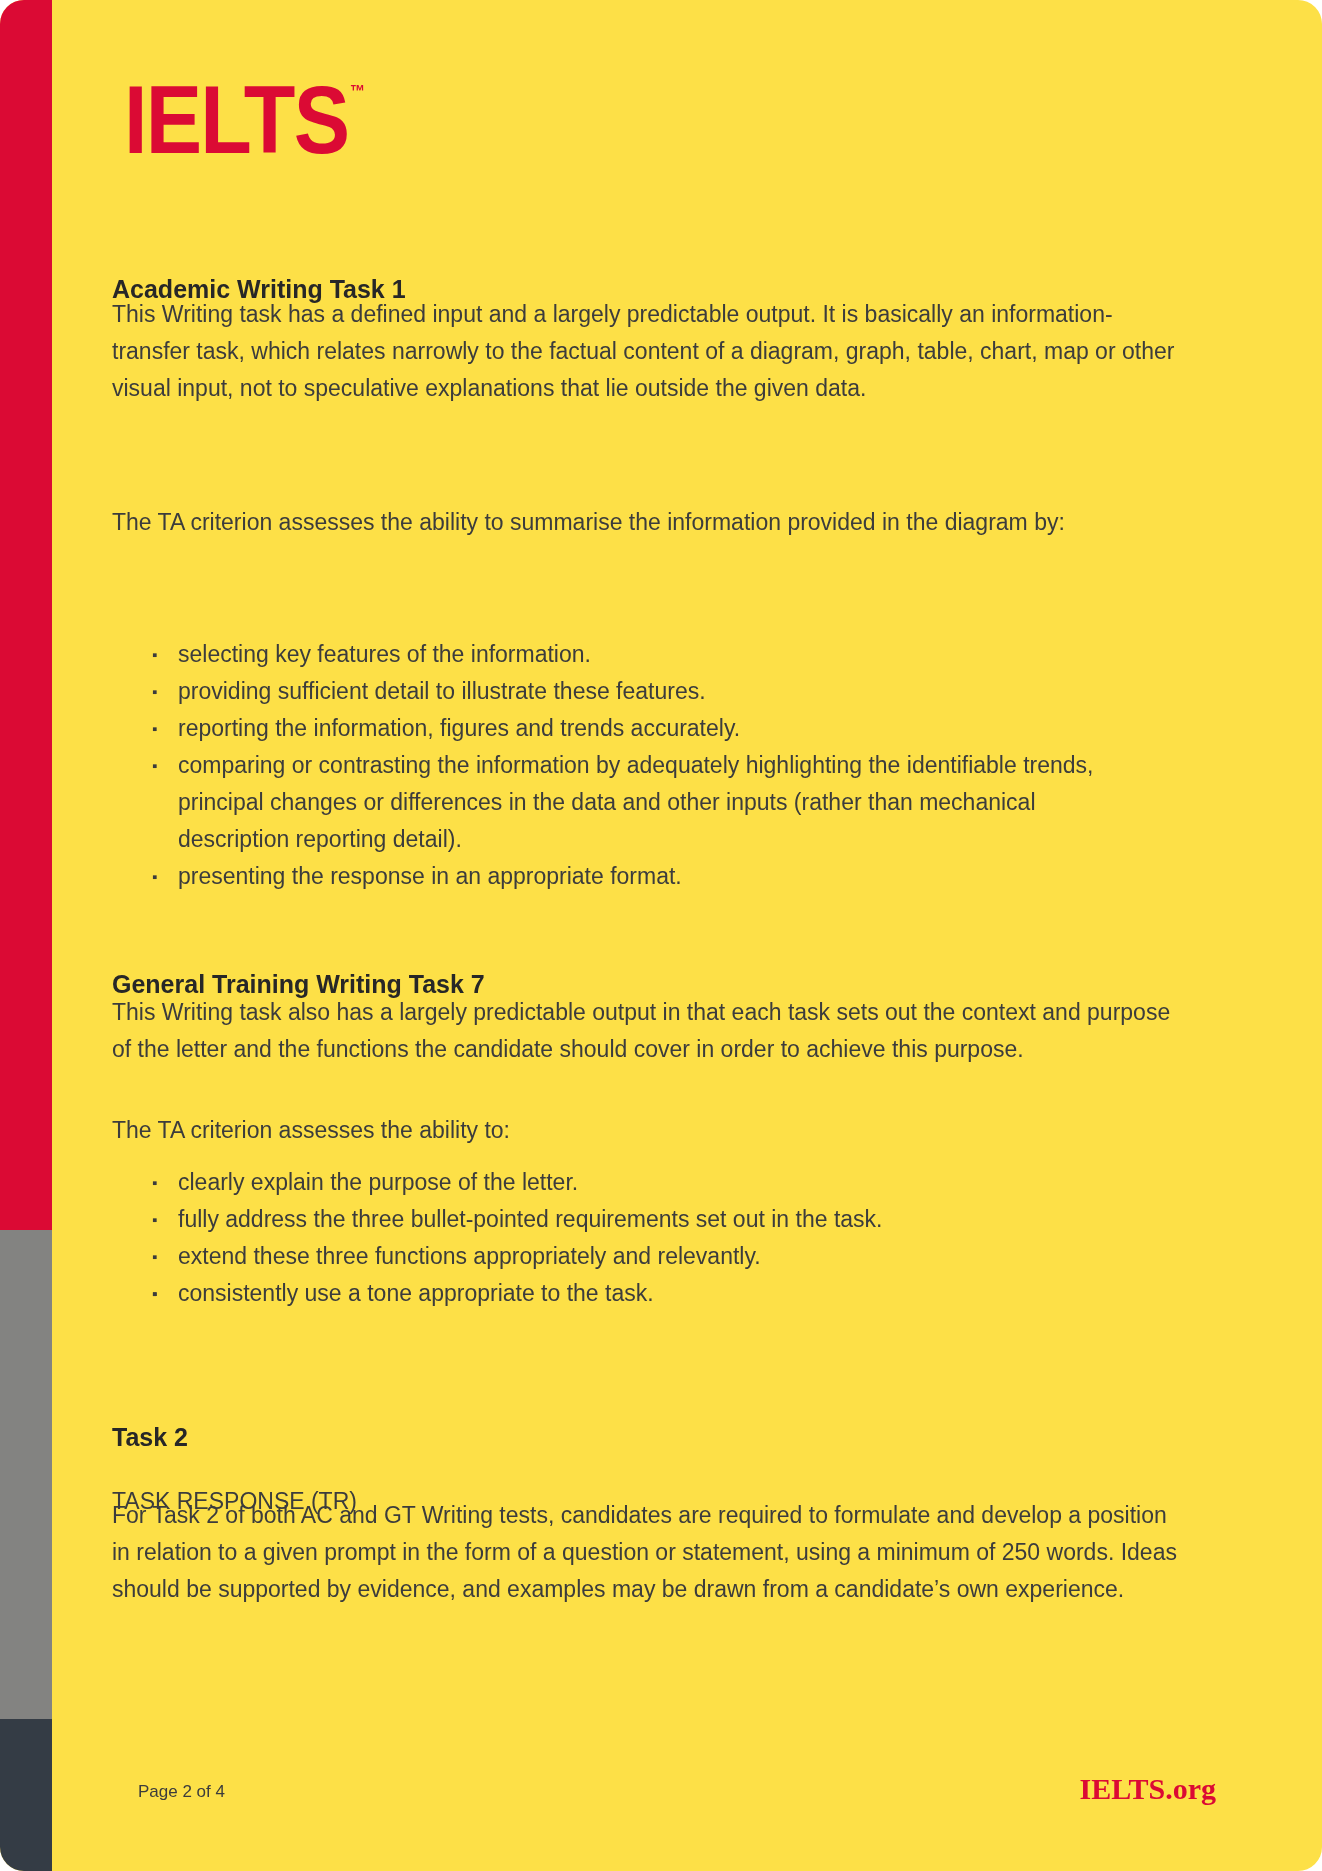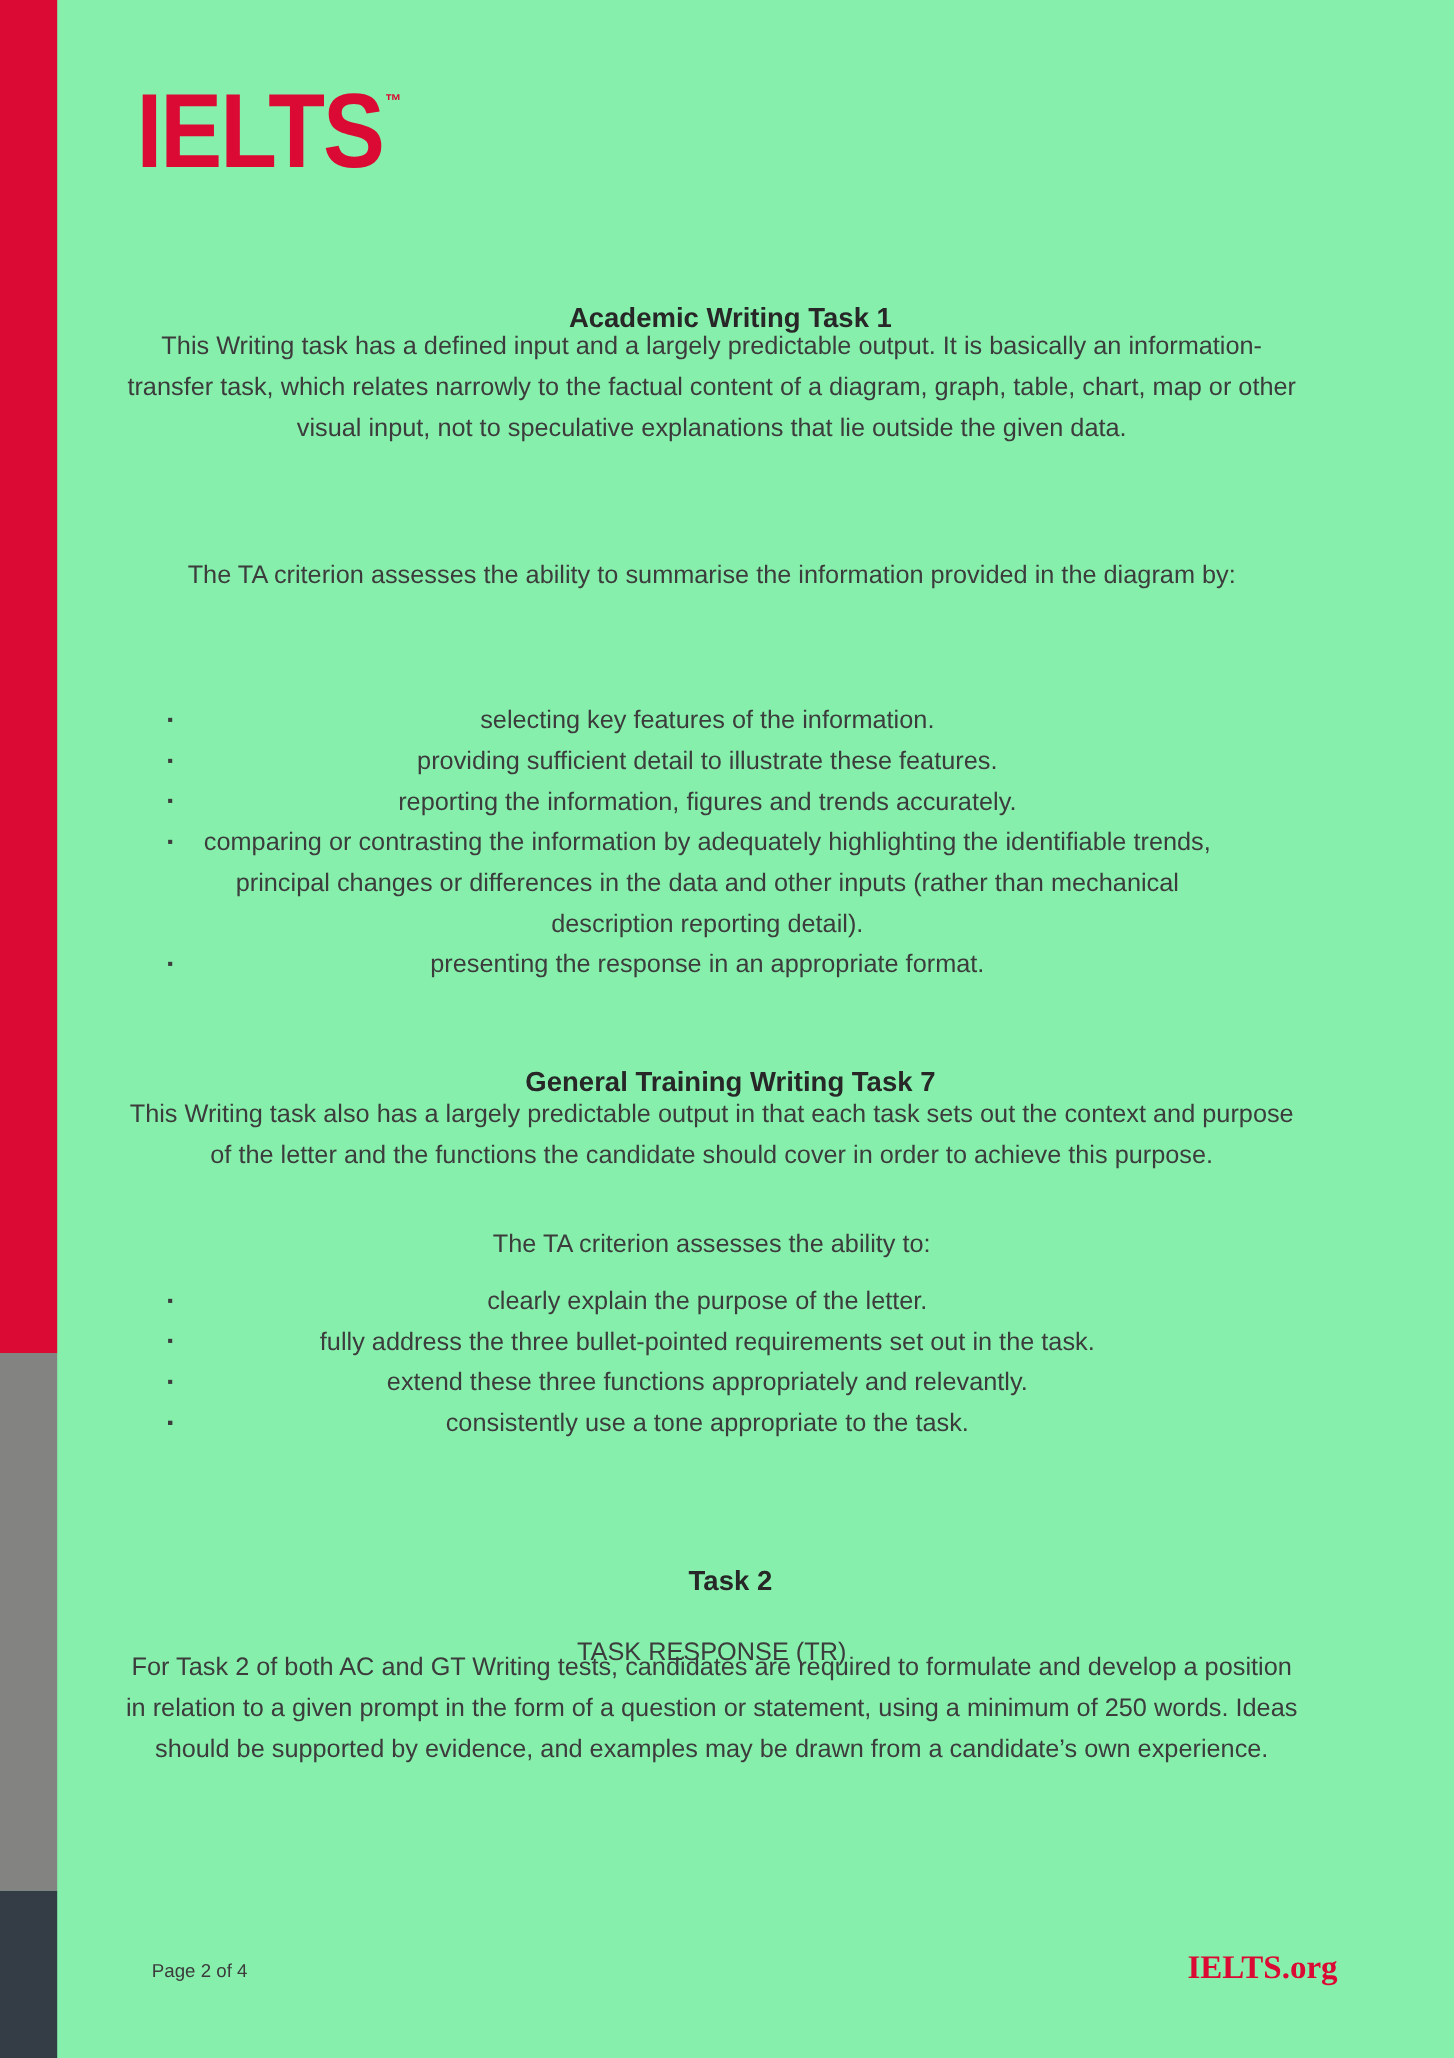--- a/index.html
+++ b/index.html
@@ -5,22 +5,23 @@
   html, body {
     margin: 0;
     padding: 0;
     background: #ffffff;
     font-family: "Liberation Sans", sans-serif;
   }
   .page {
     position: relative;
     width: 1322px;
     height: 1871px;
-    background: #86efac;
+    background: #fde047;
     overflow: hidden;
+    border-radius: 24px;
   }
   
   .bar { position: absolute; left: 0; width: 52px; }
   .bar-red  { top: 0;      height: 1230px; background: #DB0A34; }
   .bar-gray { top: 1230px; height: 489px;  background: #838381; }
   .bar-dark { top: 1719px; height: 152px;  background: #343C45; }
 
   
   .logo {
     position: absolute;
@@ -48,21 +49,20 @@
   }
 
   
   .block {
     position: absolute;
     left: 112px;
     width: 1070px;
     color: #3C3C3C;
     font-size: 23px;
     line-height: 37px;
-    text-align: center;
   }
   .heading {
     font-weight: bold;
     color: #272727;
     font-size: 25px;
     line-height: 33px;
     width: 1104px;
   }
   .bullets {
     list-style: none;

